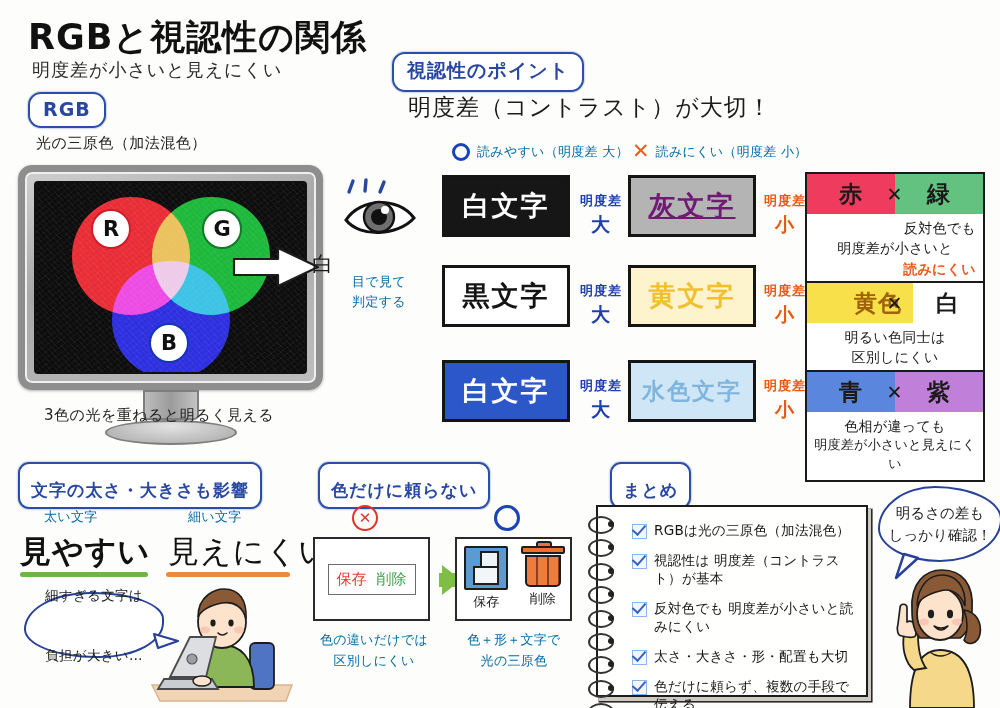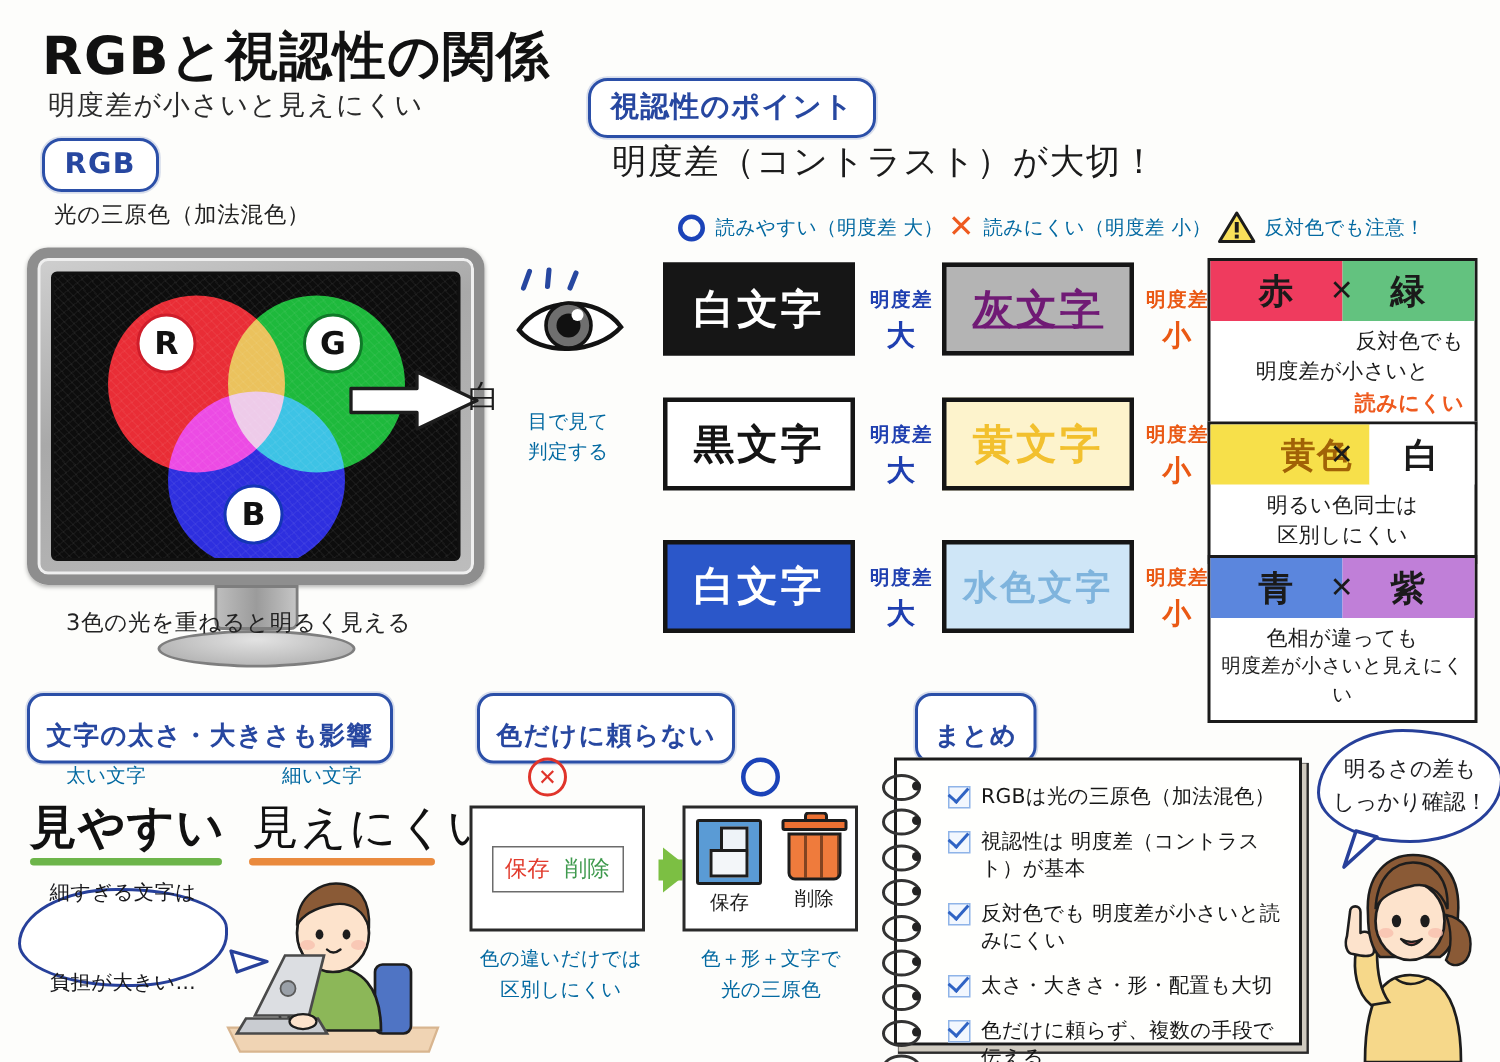--- a/index.html
+++ b/index.html
@@ -264,28 +264,20 @@
   <div class="abs hand" style="left:408px;top:92px;font-size:23px;letter-spacing:1px;">明度差（コントラスト）が大切！</div>
 
   <div class="abs" style="left:452px;top:143px;display:flex;align-items:center;gap:7px;">
     <span class="circmark" style="width:18px;height:18px;display:inline-block;"></span>
     <span class="cap-sm">読みやすい（明度差 大）</span>
   </div>
   <div class="abs" style="left:632px;top:141px;display:flex;align-items:center;gap:6px;">
     <span class="xmark-red" style="font-size:21px;line-height:1;">✕</span>
     <span class="cap-sm">読みにくい（明度差 小）</span>
   </div>
-  <div class="abs" style="left:812px;top:140px;display:flex;align-items:center;gap:6px;">
-    <svg width="25" height="23">
-      <path d="M12.5,2 L24,21 L1,21 Z" fill="#f8e05a" stroke="#1c1c1c" stroke-width="2" stroke-linejoin="round"></path>
-      <rect x="11.2" y="8" width="2.6" height="7" fill="#1c1c1c"></rect>
-      <rect x="11.2" y="16.4" width="2.6" height="2.6" fill="#1c1c1c"></rect>
-    </svg>
-    <span class="cap-sm">反対色でも注意！</span>
-  </div>
 
   <svg class="abs" style="left:344px;top:178px;" width="86" height="62">
     <path d="M5,14 L9,3 M21,13 L22,2 M36,14 L40,4" stroke="#2747a0" stroke-width="3.4" stroke-linecap="round" fill="none"></path>
     <path d="M2,42 C16,20 54,18 70,40 C54,58 16,60 2,42 Z" fill="#fff" stroke="#121212" stroke-width="3"></path>
     <circle cx="35" cy="39" r="15" fill="#6f6f6f" stroke="#121212" stroke-width="2.4"></circle>
     <circle cx="35" cy="39" r="8" fill="#111"></circle>
     <circle cx="41" cy="32" r="4" fill="#fff"></circle>
   </svg>
   <div class="abs cap-sm hand" style="left:352px;top:272px;line-height:1.55;">
     <div>目で見て</div>
@@ -382,21 +374,21 @@
   </div>
 
   <div class="abs cap-sm hand" style="left:44px;top:508px;">太い文字</div>
   <div class="abs bigword bold" style="left:20px;top:531px;">見やすい</div>
   <div class="abs uline" style="left:20px;top:572px;width:128px;background:#6db54a;"></div>
 
   <div class="abs cap-sm hand" style="left:188px;top:508px;">細い文字</div>
   <div class="abs bigword thin" style="left:168px;top:531px;">見えにくい</div>
   <div class="abs uline" style="left:166px;top:572px;width:124px;background:#ea8a3d;"></div>
 
-  <div class="abs bubble" style="left:12px;top:592px;width:136px;height:62px;gap:40px;">
+  <div class="abs bubble" style="left:24px;top:592px;width:136px;height:62px;gap:40px;">
     <div>細すぎる文字は</div>
     <div>負担が大きい…</div>
   </div>
   <svg class="abs" style="left:152px;top:628px;" width="32" height="26">
     <path d="M2,6 L26,13 L6,20 Z" fill="#fff" stroke="#27409a" stroke-width="2.2" stroke-linejoin="round"></path>
   </svg>
 
   <svg class="abs" style="left:150px;top:565px;" width="145" height="140">
 
     <path d="M2,120 L142,120 L136,136 L10,136 Z" fill="#f0d4b4" stroke="#d8b58f" stroke-width="1.5"></path>

